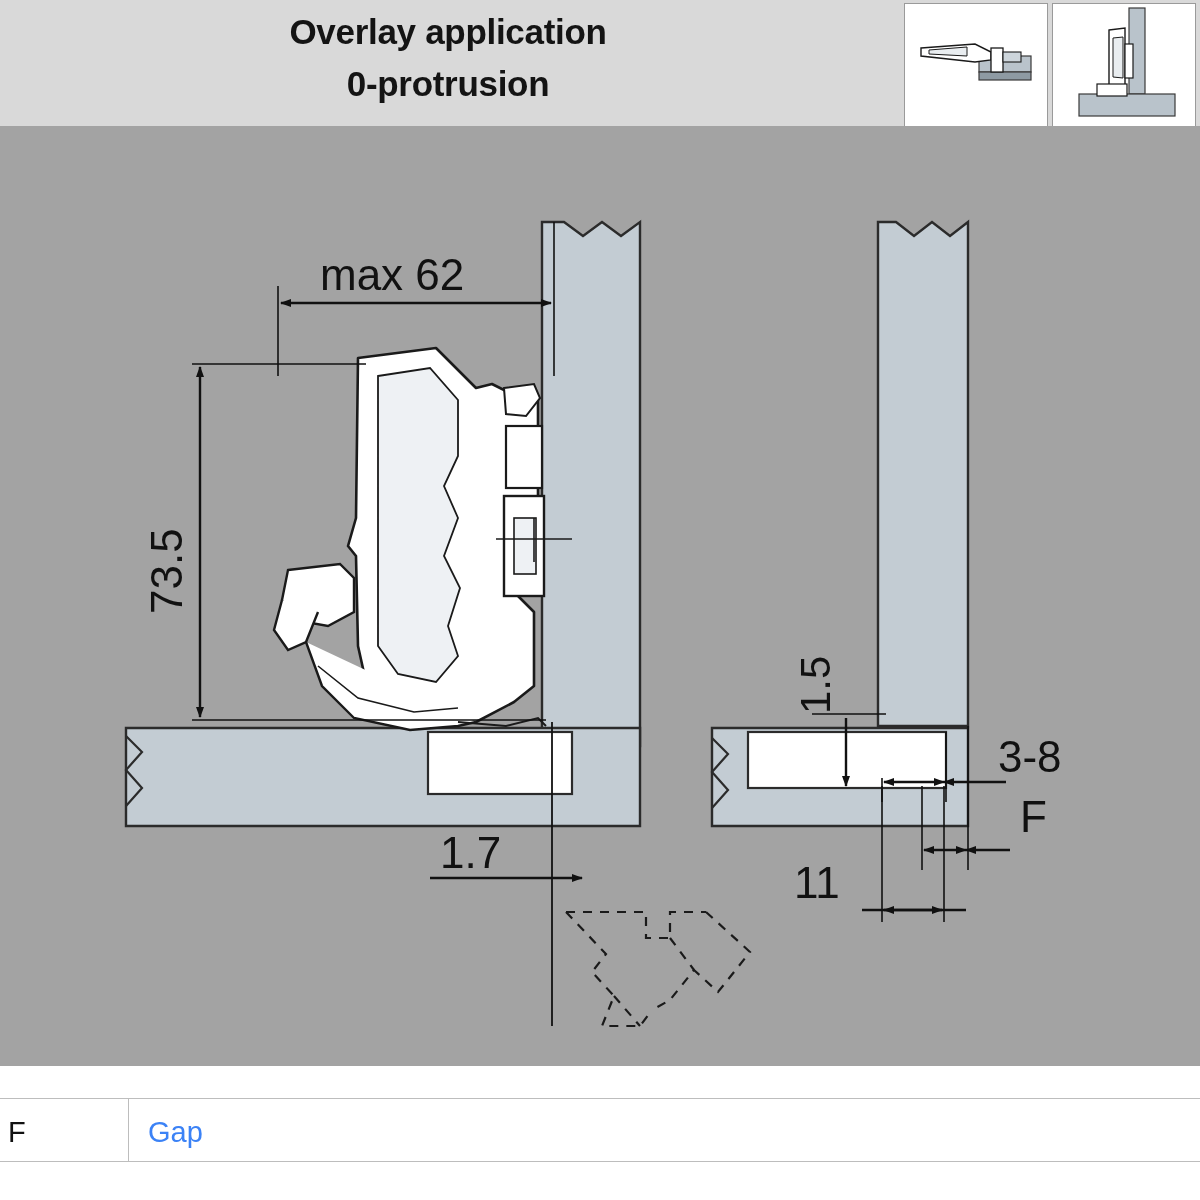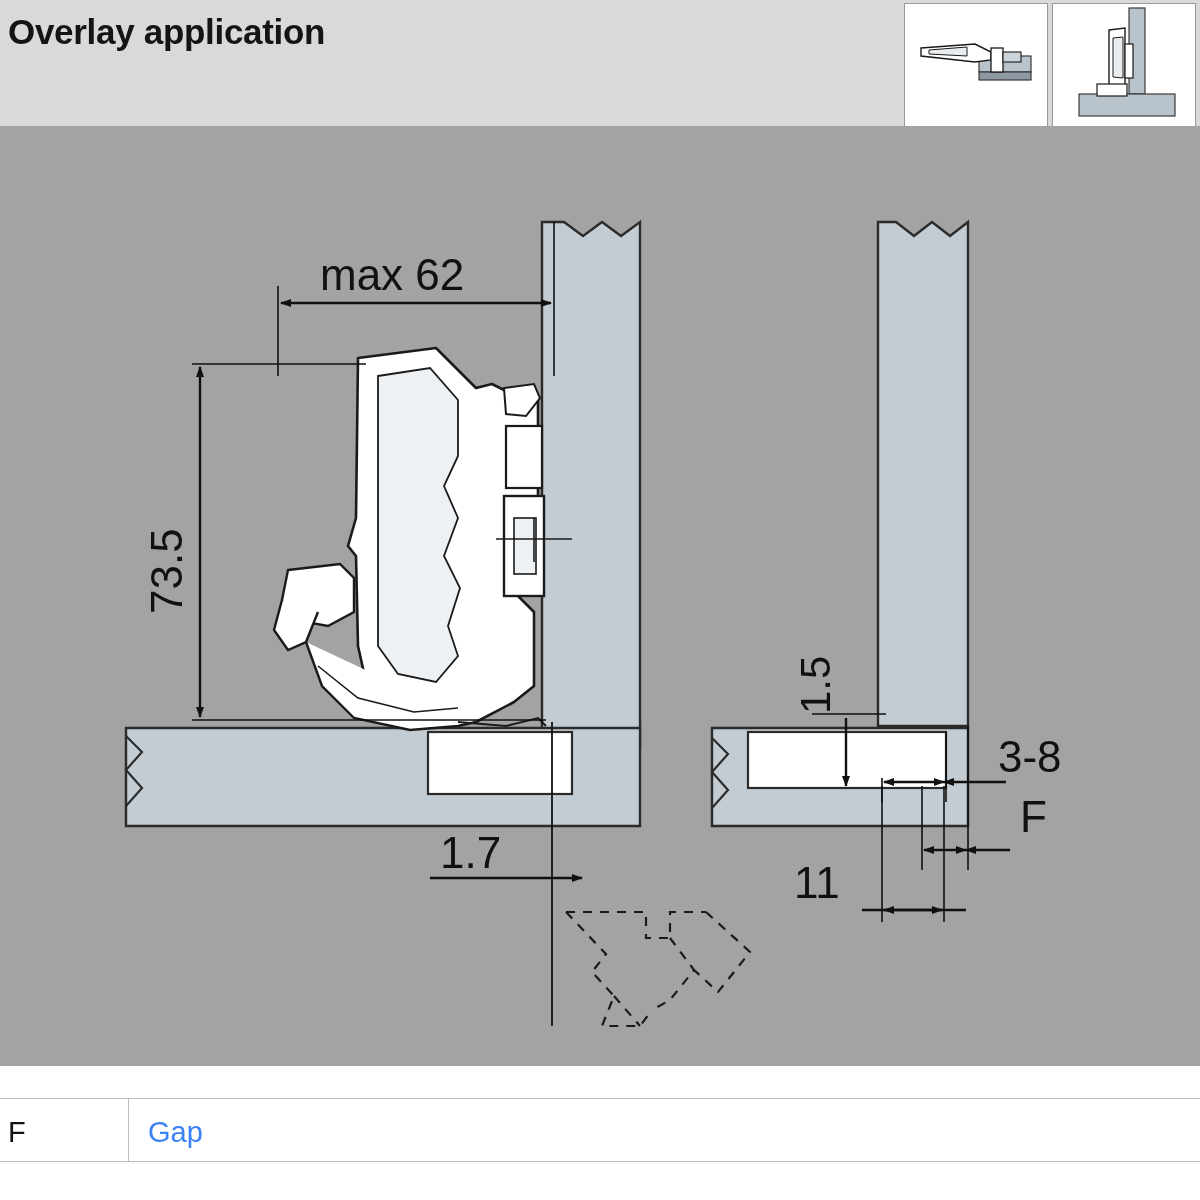--- a/index.html
+++ b/index.html
@@ -1,21 +1,21 @@
 <!DOCTYPE html>
 <html><head>
 <meta charset="utf-8">
 <style>
   html,body{margin:0;padding:0;background:#fff;}
   body{width:1200px;height:1200px;font-family:"Liberation Sans",sans-serif;color:#111;overflow:hidden;position:relative;}
 
   
   .header{
     position:absolute;left:0;top:0;width:1200px;height:134px;
-    background:#d9d9d9;box-sizing:border-box;
+    background:#d9d9d9;box-sizing:border-box;text-align:center;
   }
   .header-title{
     position:absolute;left:8px;top:6px;width:880px;
     font-size:35px;font-weight:bold;line-height:52px;color:#141414;
     letter-spacing:-0.3px;
   }
   .header-title .line2{display:block;}
 
   .thumbs{position:absolute;right:4px;top:3px;height:126px;display:flex;gap:4px;}
   .thumb{
@@ -47,20 +47,21 @@
 
   svg{display:block;}
   .txt{font-family:"Liberation Sans",sans-serif;fill:#111;}
 </style>
 </head>
 <body>
 
 <div class="header">
   <div class="header-title">
     <span>Overlay application</span>
+    <span class="line2">0-protrusion</span>
   </div>
 
   <div class="thumbs">
 
     <div class="thumb">
       <svg width="142" height="124" viewBox="0 0 142 124">
 
         <rect x="74" y="52" width="52" height="16" fill="#b9c3cb" stroke="#3a3a3a" stroke-width="1.2"></rect>
         <rect x="74" y="68" width="52" height="8" fill="#8e9aa3" stroke="#3a3a3a" stroke-width="1.2"></rect>
 

